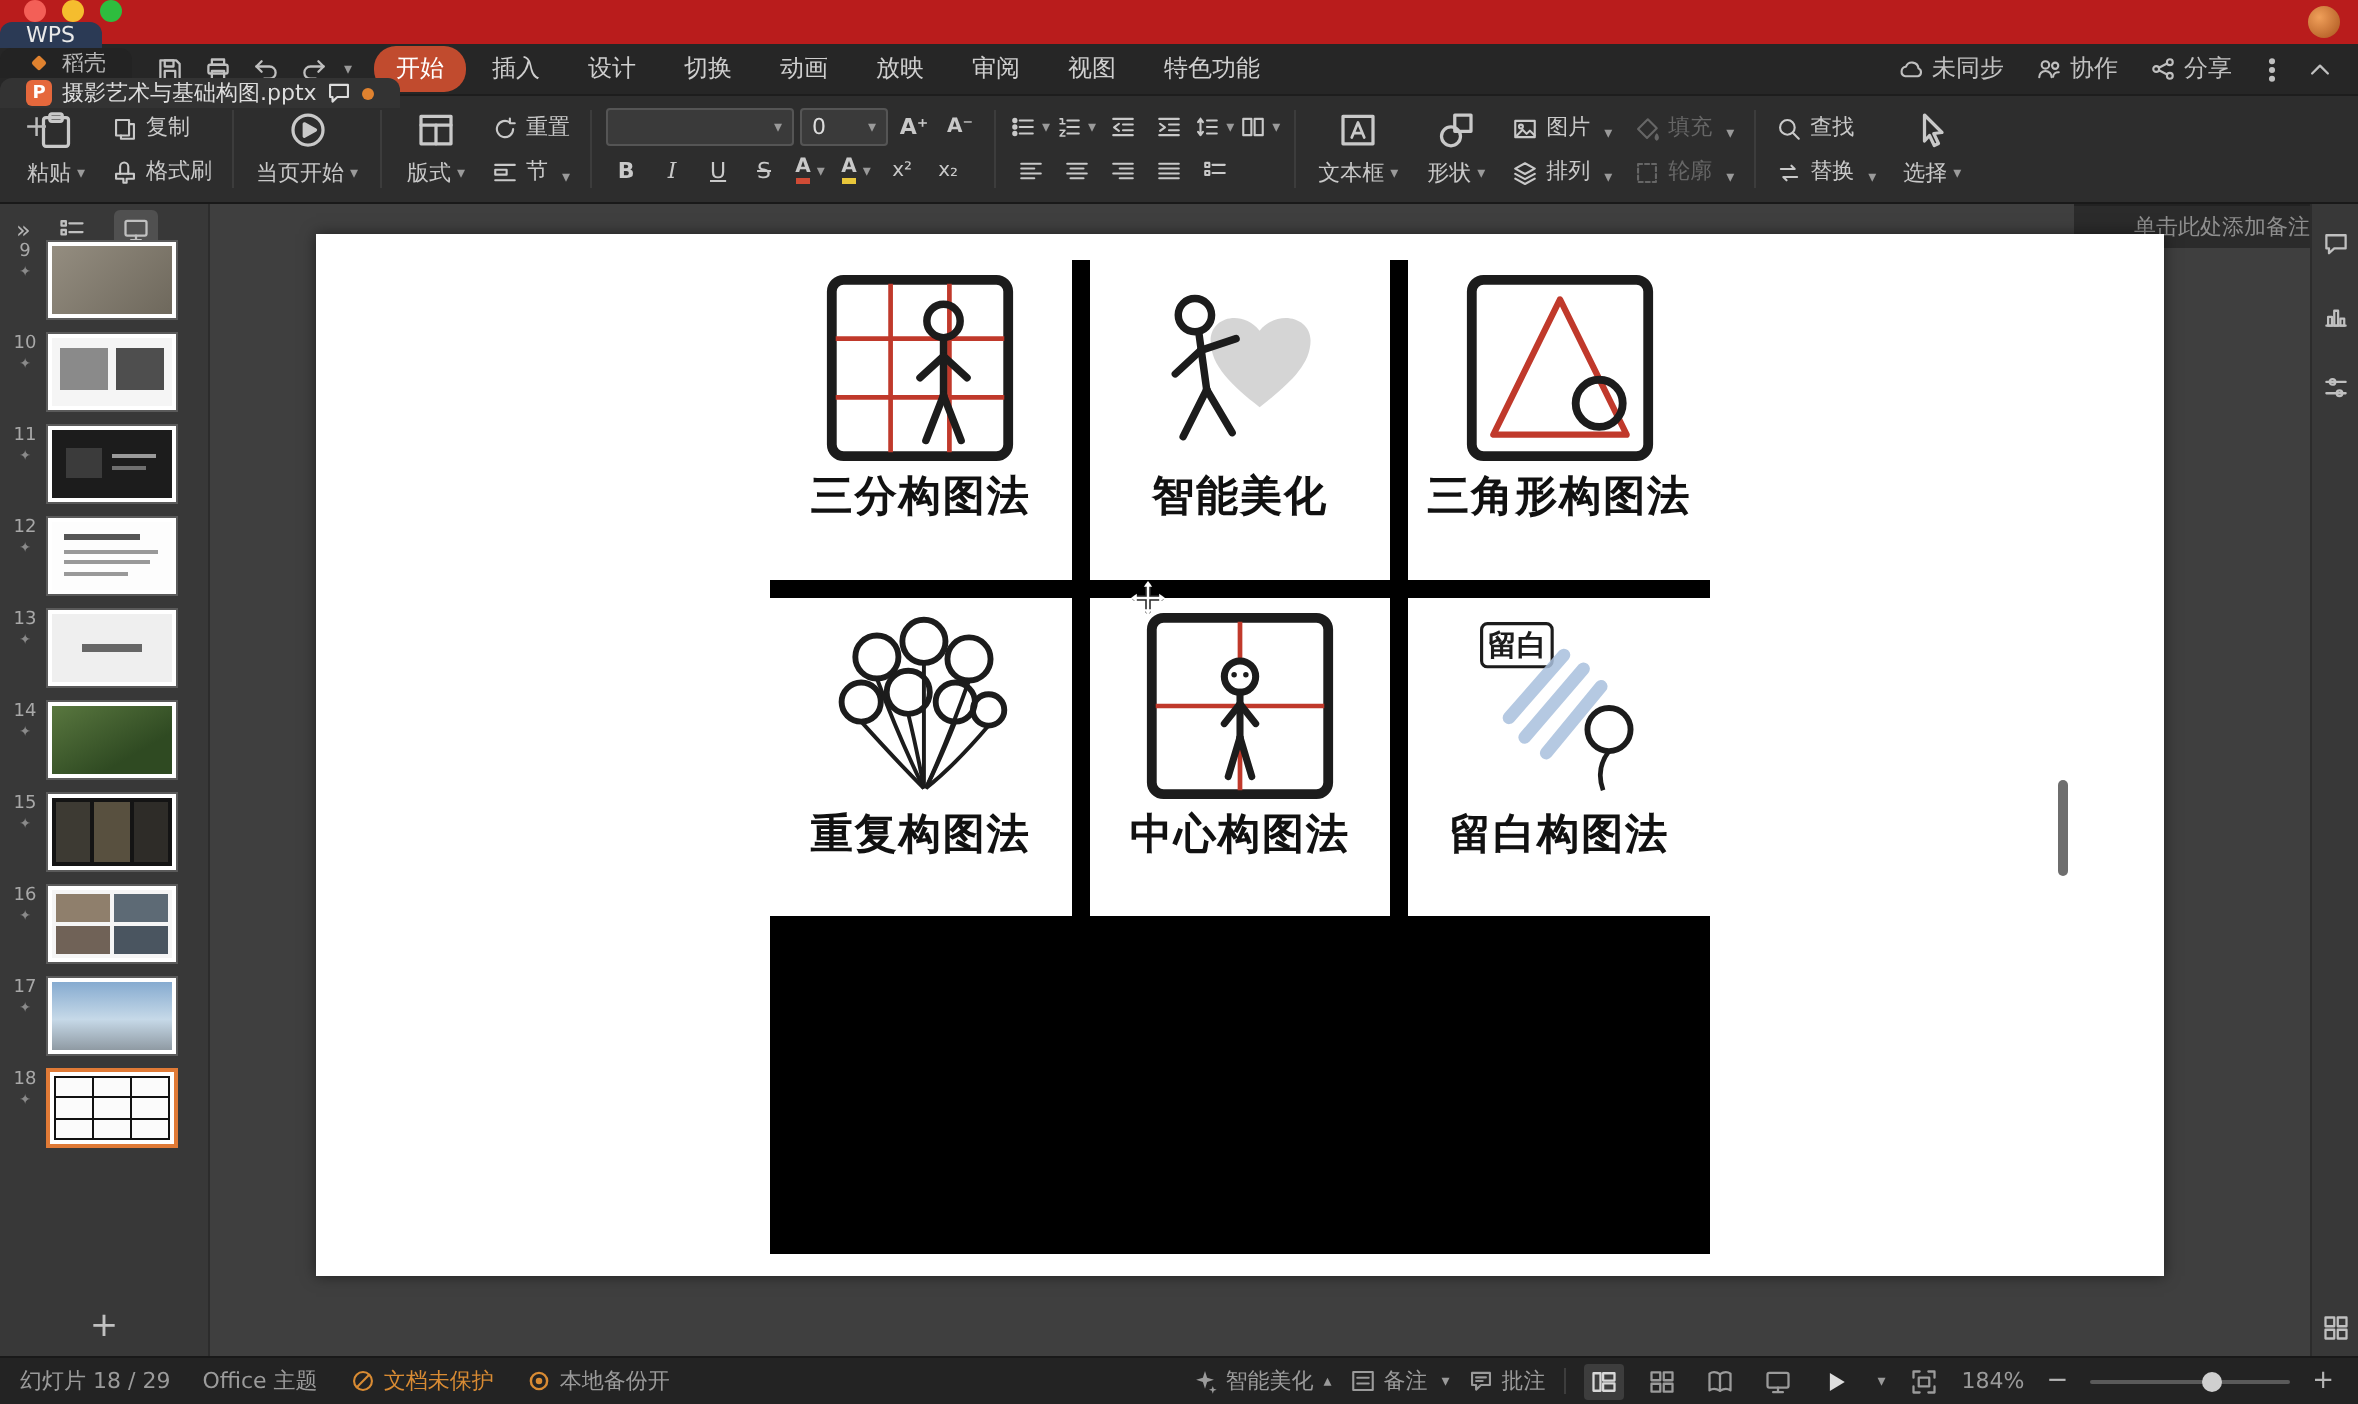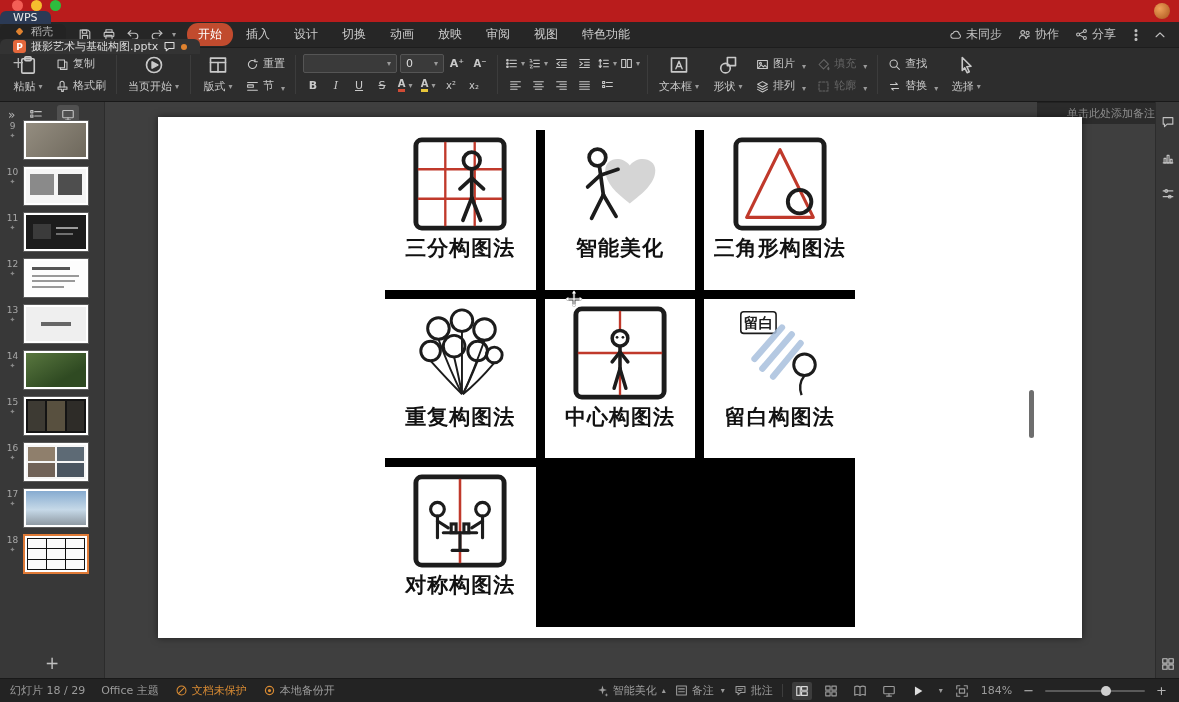--- a/index.html
+++ b/index.html
@@ -800,42 +800,20 @@
                     <line x1="24" y1="56" x2="52" y2="24"></line>
                     <line x1="32" y1="66" x2="62" y2="31"></line>
                     <line x1="43" y1="74" x2="71" y2="40"></line>
                   </g>
                   <circle cx="75" cy="62" r="11" fill="none" stroke="#1c1c1c" stroke-width="3"></circle>
                   <path d="M75 73 Q 68 82 72 93" fill="none" stroke="#1c1c1c" stroke-width="2.4"></path>
                 </svg>
               </div>
               <div class="glabel">留白构图法</div>
             </div>
-            <div class="gcell">
-              <div class="gicon">
-                <svg viewBox="0 0 100 100">
-                  <rect x="5" y="5" width="90" height="90" rx="6" fill="none" stroke="#1c1c1c" stroke-width="5"></rect>
-                  <line x1="50" y1="7" x2="50" y2="93" stroke="#c0392b" stroke-width="2.6"></line>
-                  <g fill="none" stroke="#1c1c1c" stroke-width="3.2" stroke-linecap="round">
-                    <circle cx="27" cy="38" r="7"></circle>
-                    <circle cx="73" cy="38" r="7"></circle>
-                    <line x1="27" y1="45" x2="27" y2="67"></line>
-                    <line x1="73" y1="45" x2="73" y2="67"></line>
-                    <line x1="27" y1="50" x2="38" y2="57"></line>
-                    <line x1="73" y1="50" x2="62" y2="57"></line>
-                    <line x1="33" y1="62" x2="67" y2="62"></line>
-                    <line x1="50" y1="62" x2="50" y2="80"></line>
-                    <line x1="42" y1="80" x2="58" y2="80"></line>
-                    <rect x="41" y="53" width="5" height="9"></rect>
-                    <rect x="54" y="53" width="5" height="9"></rect>
-                  </g>
-                </svg>
-              </div>
-              <div class="glabel">对称构图法</div>
-            </div>
           </div>
       </div>
       <span class="cursor">
           <svg viewBox="0 0 18 18">
             <g stroke="#2b2b2b" stroke-width="2.8" fill="#2b2b2b" stroke-linecap="round">
               <line x1="9" y1="2.5" x2="9" y2="15.5"></line>
               <line x1="2.5" y1="9" x2="15.5" y2="9"></line>
             </g>
             <g stroke="none" fill="#fff">
               <rect x="8.4" y="3" width="1.2" height="12"></rect>

